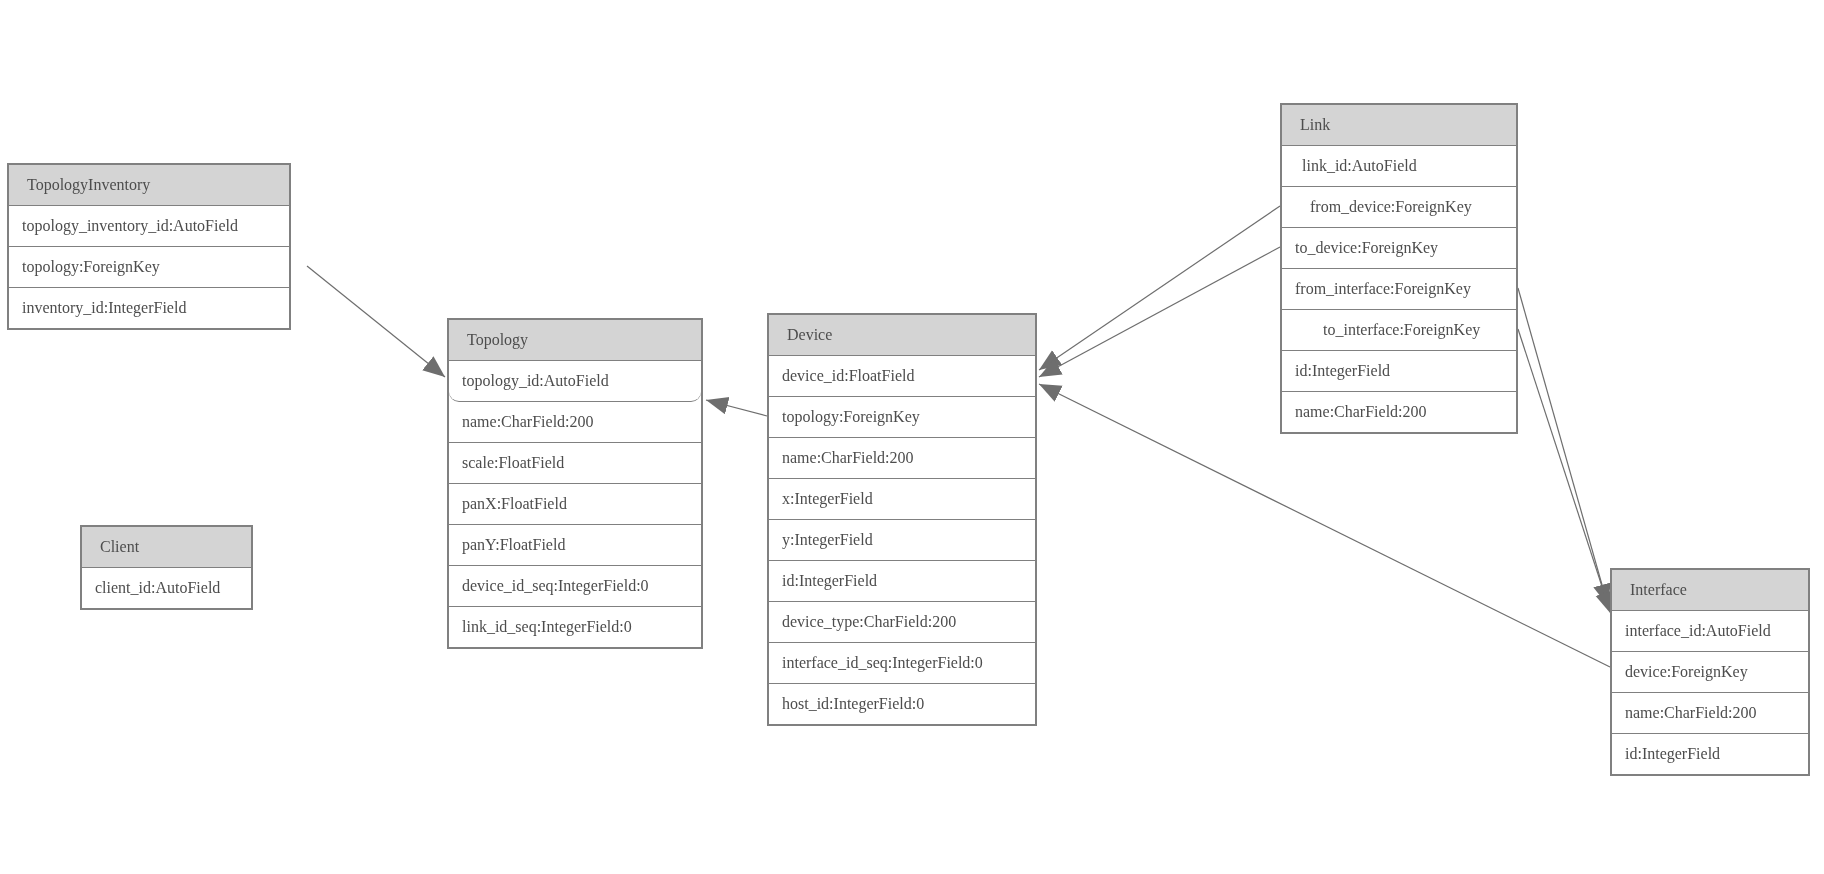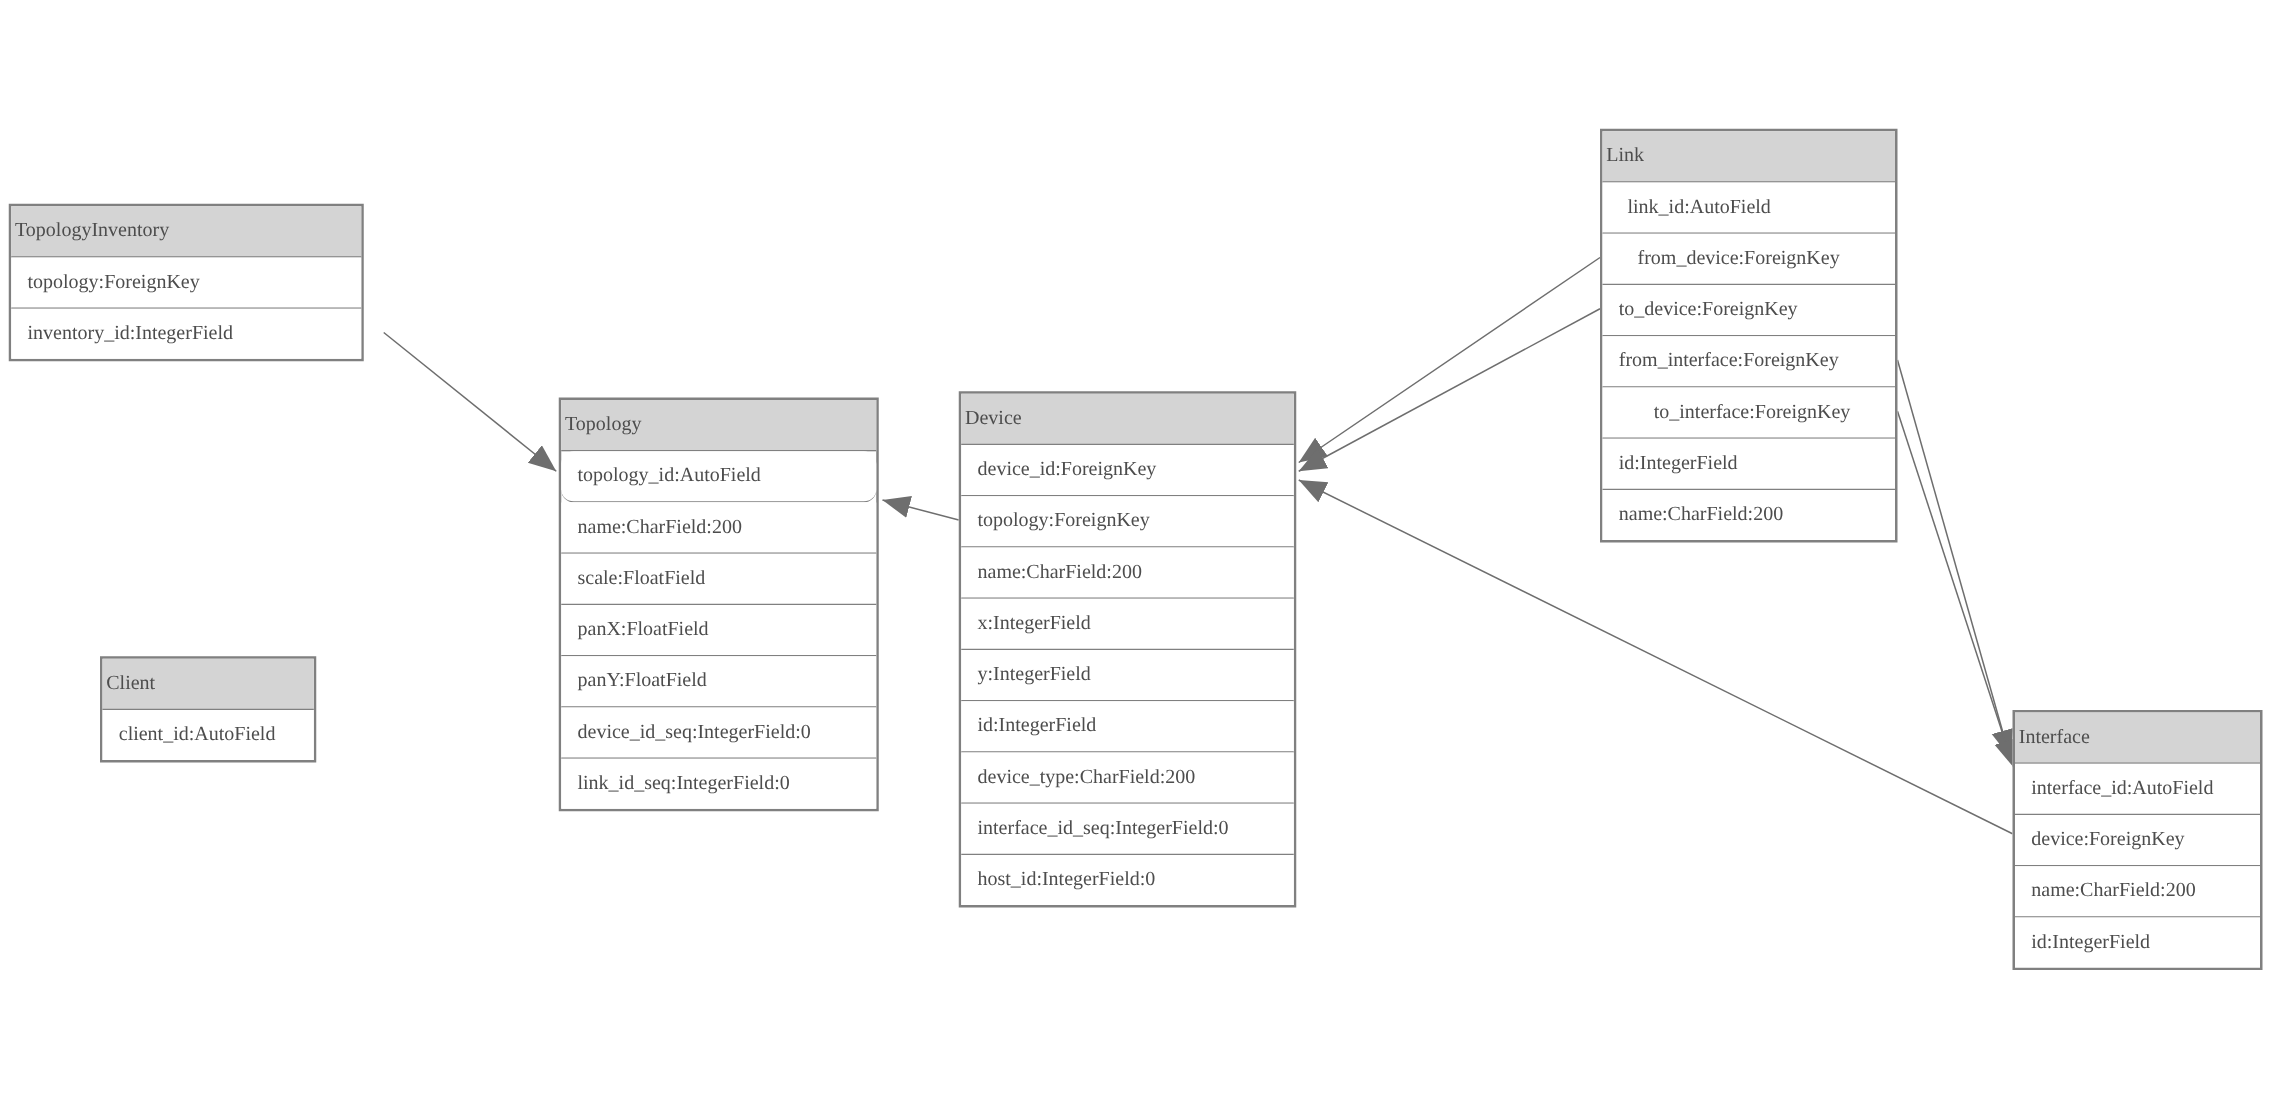--- a/index.html
+++ b/index.html
@@ -27,21 +27,21 @@
     position: absolute;
     box-sizing: border-box;
     border: 2px solid #808080;
     background: #ffffff;
     color: #4d4d4d;
     font-size: 16px;
   }
   .entity-header {
     height: 40px;
     line-height: 40px;
-    padding-left: 3px;
+    padding-left: 18px;
     background: #d4d4d4;
     border-bottom: 1px solid #808080;
     white-space: nowrap;
     overflow: hidden;
   }
   .entity-row {
     height: 40px;
     line-height: 40px;
     padding-left: 13px;
     border-bottom: 1px solid #808080;
@@ -67,40 +67,41 @@
       <line x1="767" y1="416" x2="706" y2="400" stroke="#6e6e6e" stroke-width="1.2" marker-end="url(#arrowhead)"></line>
       <line x1="1280" y1="206" x2="1039" y2="370" stroke="#6e6e6e" stroke-width="1.2" marker-end="url(#arrowhead)"></line>
       <line x1="1280" y1="247" x2="1039" y2="377" stroke="#6e6e6e" stroke-width="1.2" marker-end="url(#arrowhead)"></line>
       <line x1="1610" y1="667" x2="1039" y2="384" stroke="#6e6e6e" stroke-width="1.2" marker-end="url(#arrowhead)"></line>
       <line x1="1518" y1="288" x2="1608" y2="606" stroke="#6e6e6e" stroke-width="1.2" marker-end="url(#arrowhead)"></line>
       <line x1="1518" y1="329" x2="1611" y2="614" stroke="#6e6e6e" stroke-width="1.2" marker-end="url(#arrowhead)"></line>
     </svg>
   <div id="entities">
       <div class="entity" style="left: 7px; top: 163px; width: 284px; border-color: rgb(128, 128, 128); color: rgb(77, 77, 77);">
         <div class="entity-header" style="background: rgb(212, 212, 212); border-bottom-color: rgb(128, 128, 128);">TopologyInventory</div>
+        <div class="entity-row" style="border-bottom-color: rgb(128, 128, 128);">topology_inventory_id:AutoField</div>
         <div class="entity-row" style="border-bottom-color: rgb(128, 128, 128);">topology:ForeignKey</div>
         <div class="entity-row" style="border-bottom-color: rgb(128, 128, 128);">inventory_id:IntegerField</div>
       </div>
       <div class="entity" style="left: 447px; top: 318px; width: 256px; border-color: rgb(128, 128, 128); color: rgb(77, 77, 77);">
         <div class="entity-header" style="background: rgb(212, 212, 212); border-bottom-color: rgb(128, 128, 128);">Topology</div>
         <div class="entity-row" style="border-bottom-color: rgb(128, 128, 128); border-radius: 10px;">topology_id:AutoField</div>
         <div class="entity-row" style="border-bottom-color: rgb(128, 128, 128);">name:CharField:200</div>
         <div class="entity-row" style="border-bottom-color: rgb(128, 128, 128);">scale:FloatField</div>
         <div class="entity-row" style="border-bottom-color: rgb(128, 128, 128);">panX:FloatField</div>
         <div class="entity-row" style="border-bottom-color: rgb(128, 128, 128);">panY:FloatField</div>
         <div class="entity-row" style="border-bottom-color: rgb(128, 128, 128);">device_id_seq:IntegerField:0</div>
         <div class="entity-row" style="border-bottom-color: rgb(128, 128, 128);">link_id_seq:IntegerField:0</div>
       </div>
       <div class="entity" style="left: 80px; top: 525px; width: 173px; border-color: rgb(128, 128, 128); color: rgb(77, 77, 77);">
         <div class="entity-header" style="background: rgb(212, 212, 212); border-bottom-color: rgb(128, 128, 128);">Client</div>
         <div class="entity-row" style="border-bottom-color: rgb(128, 128, 128);">client_id:AutoField</div>
       </div>
       <div class="entity" style="left: 767px; top: 313px; width: 270px; border-color: rgb(128, 128, 128); color: rgb(77, 77, 77);">
         <div class="entity-header" style="background: rgb(212, 212, 212); border-bottom-color: rgb(128, 128, 128);">Device</div>
-        <div class="entity-row" style="border-bottom-color: rgb(128, 128, 128);">device_id:ForeignKey</div>
+        <div class="entity-row" style="border-bottom-color: rgb(128, 128, 128);">device_id:FloatField</div>
         <div class="entity-row" style="border-bottom-color: rgb(128, 128, 128);">topology:ForeignKey</div>
         <div class="entity-row" style="border-bottom-color: rgb(128, 128, 128);">name:CharField:200</div>
         <div class="entity-row" style="border-bottom-color: rgb(128, 128, 128);">x:IntegerField</div>
         <div class="entity-row" style="border-bottom-color: rgb(128, 128, 128);">y:IntegerField</div>
         <div class="entity-row" style="border-bottom-color: rgb(128, 128, 128);">id:IntegerField</div>
         <div class="entity-row" style="border-bottom-color: rgb(128, 128, 128);">device_type:CharField:200</div>
         <div class="entity-row" style="border-bottom-color: rgb(128, 128, 128);">interface_id_seq:IntegerField:0</div>
         <div class="entity-row" style="border-bottom-color: rgb(128, 128, 128);">host_id:IntegerField:0</div>
       </div>
       <div class="entity" style="left: 1280px; top: 103px; width: 238px; border-color: rgb(128, 128, 128); color: rgb(77, 77, 77);">

